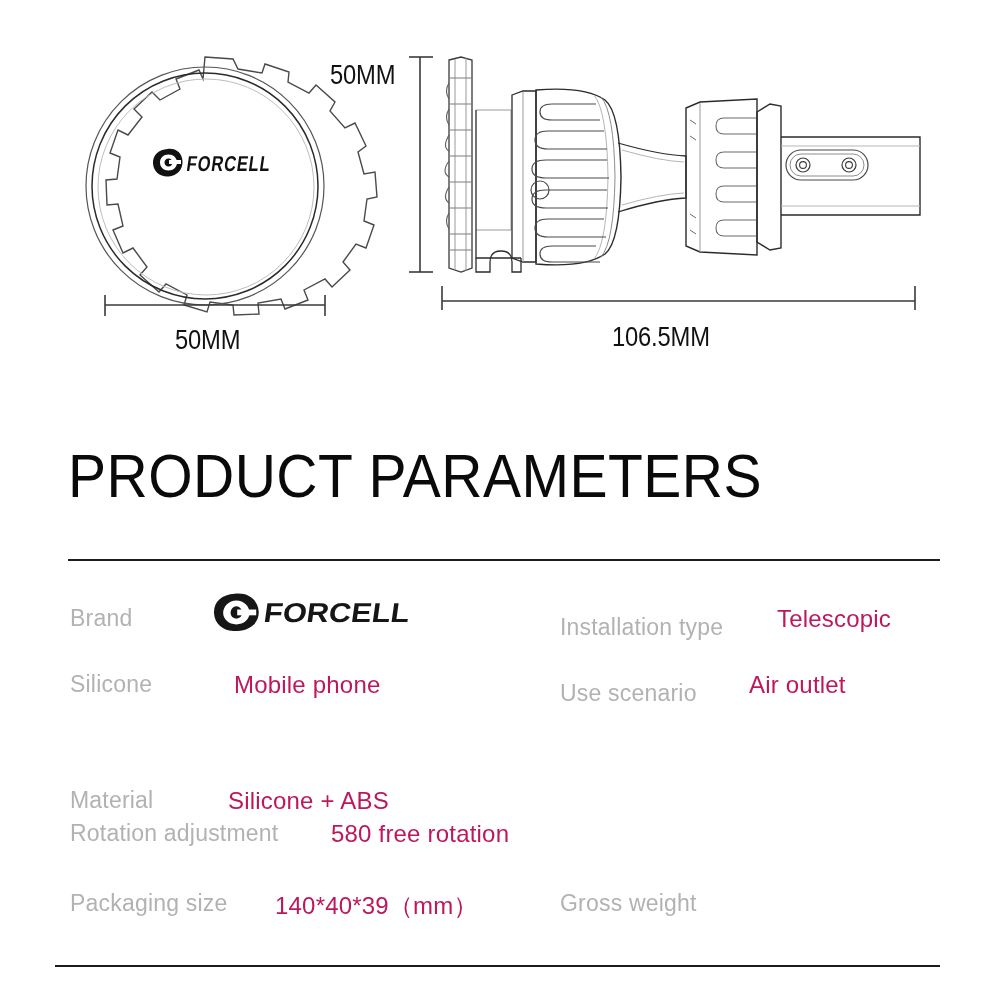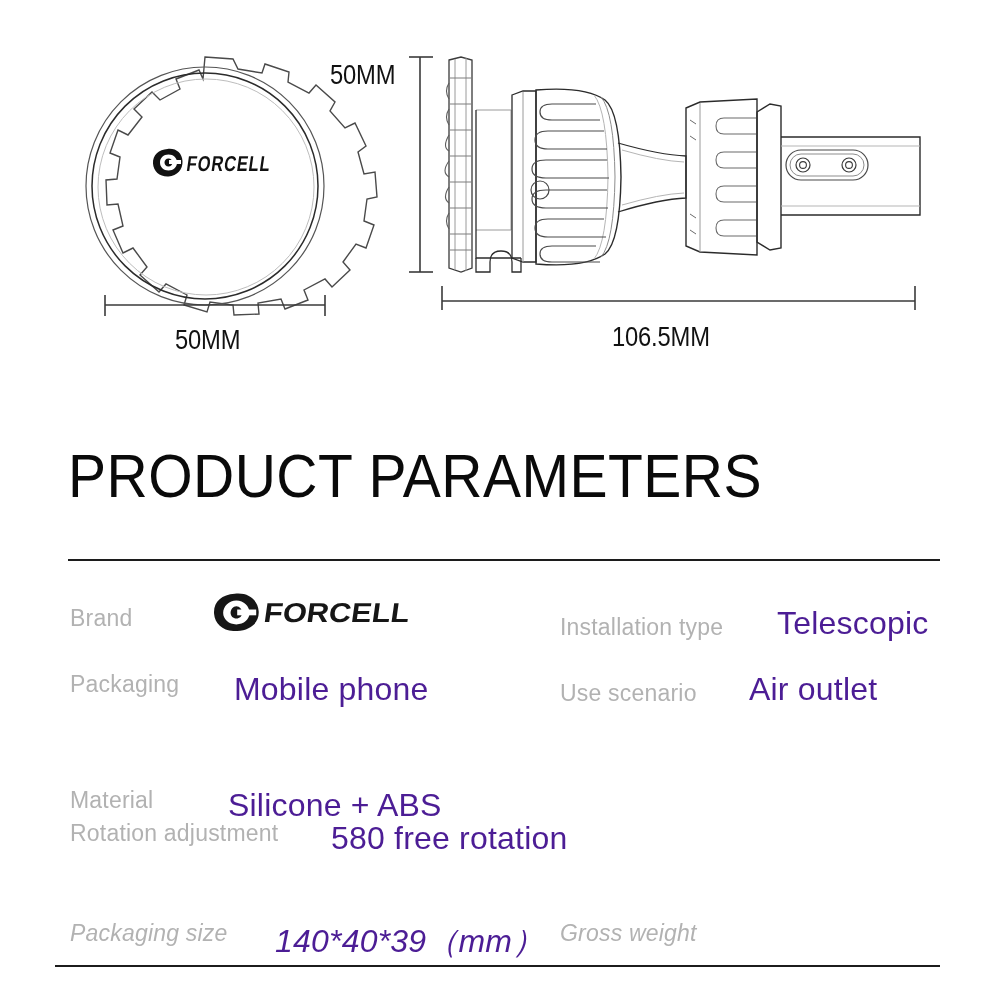--- a/index.html
+++ b/index.html
@@ -81,32 +81,32 @@
     position: absolute;
     white-space: nowrap;
   }
   .param-label {
     font-size: 23px;
     color: #b2b2b2;
     font-weight: 400;
     letter-spacing: 0.2px;
   }
   .param-value {
-    font-size: 32px;
-    color: #4c1d95;
+    font-size: 24px;
+    color: #be185d;
     font-weight: 400;
     letter-spacing: 0.2px;
   }
 
   
   .row-1 { top: 605px; }
   .row-2 { top: 671px; }
   .row-3 { top: 787px; }
   .row-4 { top: 820px; }
-  .row-5 { top: 920px; font-style: italic; }
+  .row-5 { top: 890px; }
 
   .col-l-label { left: 70px; }
   .col-r-label { left: 560px; margin-top: 9px; }
 
   
   .logo {
     display: inline-block;
     vertical-align: middle;
     white-space: nowrap;
   }
@@ -297,21 +297,21 @@
         </g>
         <g fill="#161616" font-family="'Liberation Sans','DejaVu Sans',sans-serif" font-size="33" font-weight="bold">
           <text x="64" y="35" transform="skewX(-8)" textLength="176" lengthAdjust="spacingAndGlyphs">FORCELL</text>
         </g>
       </svg>
     </span>
   </div>
   <div class="param-cell param-label row-1 col-r-label">Installation type</div>
   <div class="param-cell param-value row-1" style="left:777px;">Telescopic</div>
 
-  <div class="param-cell param-label row-2 col-l-label">Packaging</div>
+  <div class="param-cell param-label row-2 col-l-label">Silicone</div>
   <div class="param-cell param-value row-2" style="left:234px;">Mobile phone</div>
   <div class="param-cell param-label row-2 col-r-label">Use scenario</div>
   <div class="param-cell param-value row-2" style="left:749px;">Air outlet</div>
 
   <div class="param-cell param-label row-3 col-l-label">Material</div>
   <div class="param-cell param-label row-4 col-l-label">Rotation adjustment</div>
 
   <div class="param-cell param-value row-3" style="left:228px;">Silicone + ABS</div>
   <div class="param-cell param-value row-4" style="left:331px;">580 free rotation</div>
 

